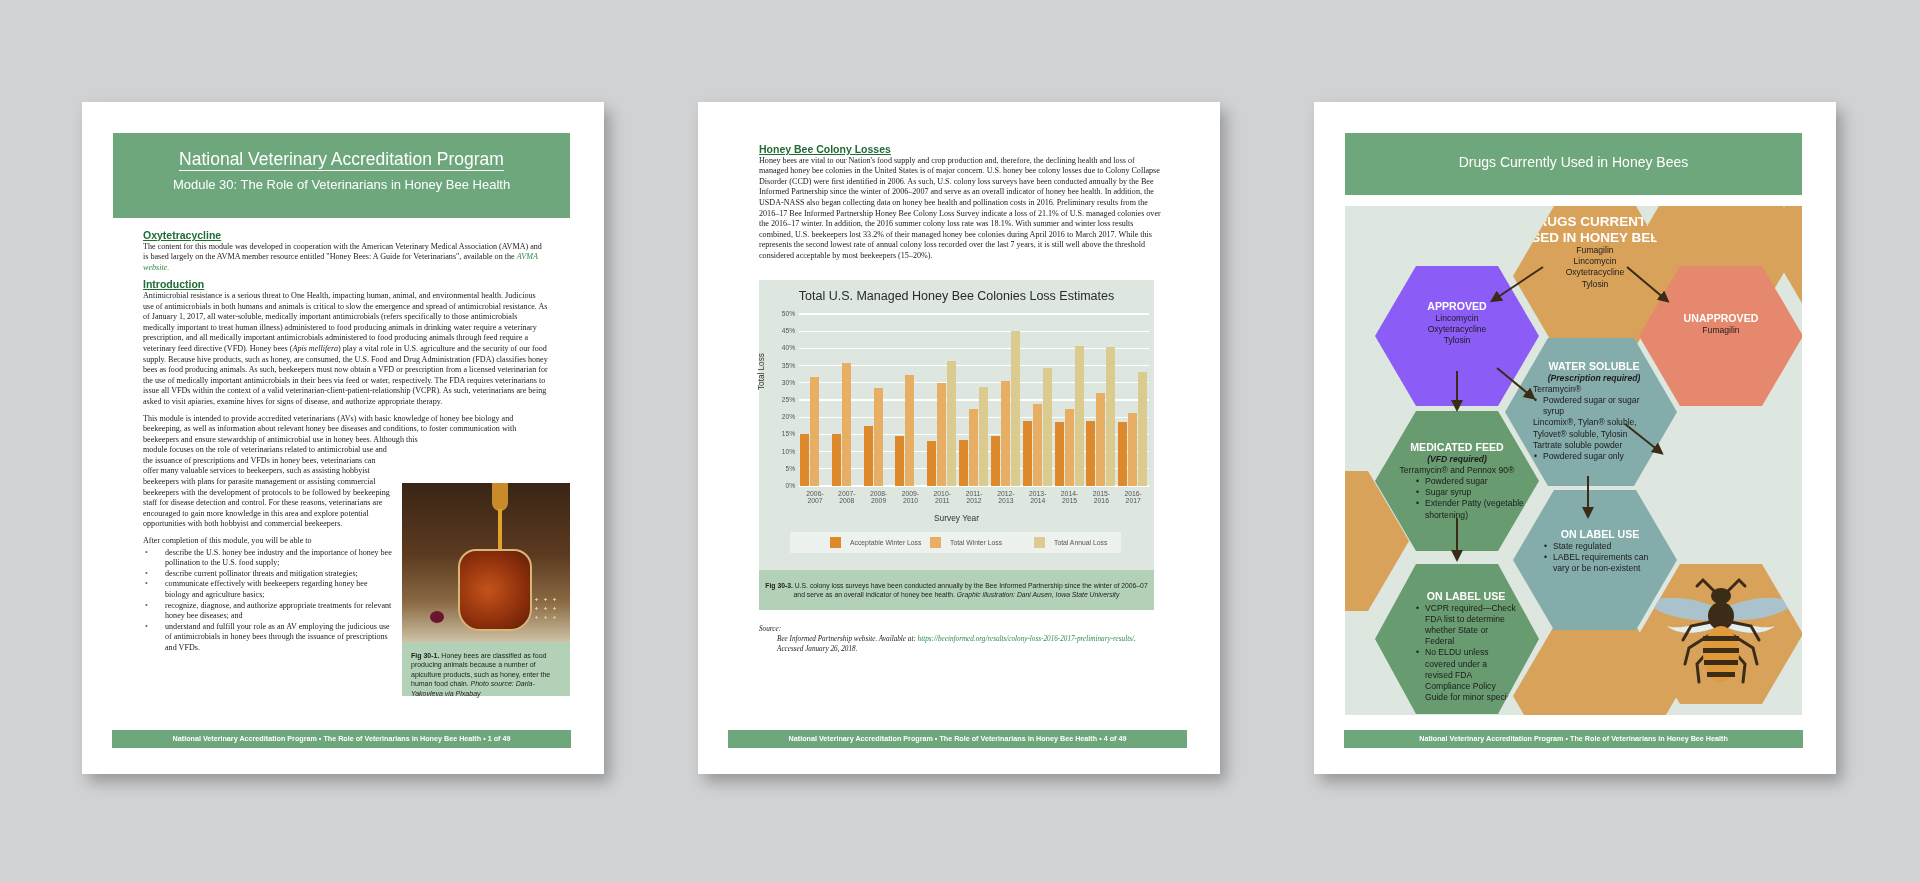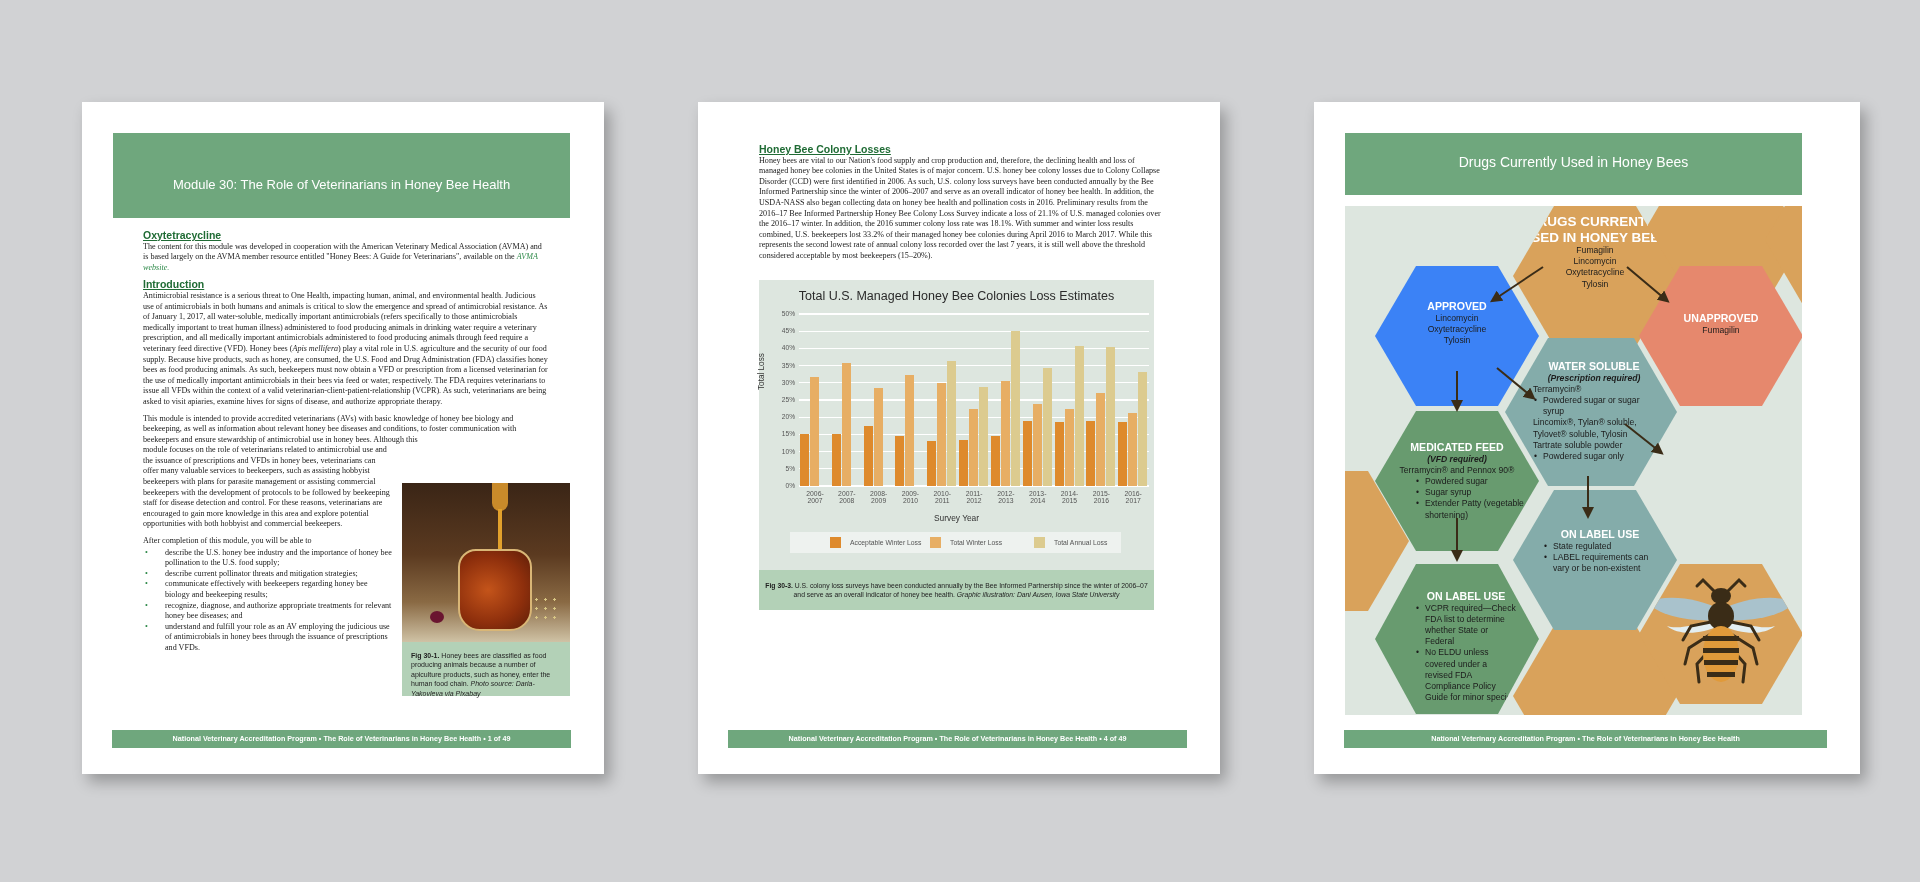--- a/index.html
+++ b/index.html
@@ -1,18 +1,18 @@
 <!DOCTYPE html>
 <html><head>
 <meta charset="utf-8">
 <style>
   html,body{margin:0;padding:0;}
   body{width:1920px;height:882px;background:#d1d2d4;position:relative;overflow:hidden;font-family:"Liberation Sans",sans-serif;}
   .page{position:absolute;top:102px;width:522px;height:672px;background:#fff;box-shadow:6px 8px 14px rgba(0,0,0,.28);}
-  #p1{left:82px;} #p2{left:698px;} #p3{left:1314px;padding-left:24px;}
+  #p1{left:82px;} #p2{left:698px;} #p3{left:1314px;}
   .green{background:#6fa77d;}
   .footer{position:absolute;left:30px;right:33px;top:628px;height:18px;background:#6fa77d;color:#fff;font-size:7.2px;font-weight:bold;text-align:center;line-height:18px;}
   .serif{font-family:"Liberation Serif",serif;color:#1a1a1a;font-size:8.1px;line-height:10.6px;}
   .hd{font-family:"Liberation Sans",sans-serif;font-weight:bold;color:#1f6b34;text-decoration:underline;font-size:10.5px;margin:0 0 1px 0;}
   a.lnk{color:#2f8a4a;font-style:italic;text-decoration:none;}
 
   
   .p1-banner{position:absolute;left:31px;top:31px;width:457px;height:85px;}
   .p1-title{position:absolute;left:0;right:0;top:16px;text-align:center;color:#fff;font-size:17.5px;}
   .p1-title span{border-bottom:1.2px solid #fff;padding-bottom:1px;}
@@ -48,49 +48,50 @@
   .lg{position:absolute;top:5px;display:flex;align-items:center;gap:9px;}
   .sw{width:11px;height:11px;display:inline-block;}
   .p2-cap{position:absolute;left:61px;top:468px;width:395px;height:40px;background:#b3d1b7;font-size:6.8px;line-height:9.2px;color:#222;text-align:center;padding-top:11px;box-sizing:border-box;}
   .source{position:absolute;left:61px;top:522px;width:400px;font-family:"Liberation Serif",serif;font-style:italic;font-size:7.2px;line-height:10px;color:#222;}
 
   
   .p3-banner{position:absolute;left:31px;top:31px;width:457px;height:62px;}
   .p3-title{position:absolute;left:0;right:0;top:21px;text-align:center;color:#fff;font-size:14px;}
   .info{position:absolute;left:31px;top:104px;width:457px;height:509px;background:#dde6df;overflow:hidden;}
   .hx{position:absolute;width:164px;height:140px;clip-path:polygon(25% 0,75% 0,100% 50%,75% 100%,25% 100%,0 50%);box-sizing:border-box;text-align:center;color:#1c1c1c;font-size:8.6px;line-height:11.2px;}
-  .hx.or{background:#d9a25b;} .hx.dg{background:#3b82f6;} .hx.mg{background:#689b6f;} .hx.tl{background:#84acaa;} .hx.sa{background:#e6886d;}
+  .hx.or{background:#d9a25b;} .hx.dg{background:#8b5cf6;} .hx.mg{background:#689b6f;} .hx.tl{background:#84acaa;} .hx.sa{background:#e6886d;}
   .hx h4{margin:0;color:#fff;font-size:10.6px;line-height:12.5px;font-weight:bold;}
   .hx .it{font-style:italic;font-weight:bold;}
   .hx ul{list-style:none;margin:0;padding:0;text-align:left;}
   .hx li{position:relative;padding-left:10px;}
   .hx li:before{content:"\2022";position:absolute;left:1px;}
   svg.arrows{position:absolute;left:0;top:0;}
 </style>
 </head>
 <body>
 
 <div class="page" id="p1">
   <div class="p1-banner green">
+    <div class="p1-title"><span>National Veterinary Accreditation Program</span></div>
     <div class="p1-sub">Module 30: The Role of Veterinarians in Honey Bee Health</div>
   </div>
 
   <div class="p1-body serif">
     <div class="hd">Oxytetracycline</div>
     <p><span>The content for this module was developed in cooperation with the American Veterinary Medical Association (AVMA) and is based largely on the AVMA member resource entitled "Honey Bees: A Guide for Veterinarians", available on the </span><a class="lnk">AVMA website.</a></p>
 
     <div class="hd">Introduction</div>
     <p><span>Antimicrobial resistance is a serious threat to One Health, impacting human, animal, and environmental health. Judicious use of antimicrobials in both humans and animals is critical to slow the emergence and spread of antimicrobial resistance. As of January 1, 2017, all water-soluble, medically important antimicrobials (refers specifically to those antimicrobials medically important to treat human illness) administered to food producing animals in drinking water require a veterinary prescription, and all medically important antimicrobials administered to food producing animals through feed require a veterinary feed directive (VFD). Honey bees (</span><i>Apis mellifera</i><span>) play a vital role in U.S. agriculture and the security of our food supply. Because hive products, such as honey, are consumed, the U.S. Food and Drug Administration (FDA) classifies honey bees as food producing animals. As such, beekeepers must now obtain a VFD or prescription from a licensed veterinarian for the use of medically important antimicrobials in their bees via feed or water, respectively. The FDA requires veterinarians to issue all VFDs within the context of a valid veterinarian-client-patient-relationship (VCPR). As such, veterinarians are being asked to visit apiaries, examine hives for signs of disease, and authorize appropriate therapy.</span></p>
     <p style="margin-bottom:0"><span>This module is intended to provide accredited veterinarians (AVs) with basic knowledge of honey bee biology and beekeeping, as well as information about relevant honey bee diseases and conditions, to foster communication with beekeepers and ensure stewardship of antimicrobial use in honey bees. Although this</span></p>
     <p class="wrap-narrow">module focuses on the role of veterinarians related to antimicrobial use and the issuance of prescriptions and VFDs in honey bees, veterinarians can offer many valuable services to beekeepers, such as assisting hobbyist beekeepers with plans for parasite management or assisting commercial beekeepers with the development of protocols to be followed by beekeeping staff for disease detection and control. For these reasons, veterinarians are encouraged to gain more knowledge in this area and explore potential opportunities with both hobbyist and commercial beekeepers.</p>
     <p class="wrap-narrow" style="margin-bottom:1px">After completion of this module, you will be able to</p>
     <ul class="bl wrap-narrow">
       <li>describe the U.S. honey bee industry and the importance of honey bee pollination to the U.S. food supply;</li>
       <li>describe current pollinator threats and mitigation strategies;</li>
-      <li>communicate effectively with beekeepers regarding honey bee biology and beekeeping results;</li>
+      <li>communicate effectively with beekeepers regarding honey bee biology and agriculture basics;</li>
       <li>recognize, diagnose, and authorize appropriate treatments for relevant honey bee diseases; and</li>
       <li>understand and fulfill your role as an AV employing the judicious use of antimicrobials in honey bees through the issuance of prescriptions and VFDs.</li>
     </ul>
   </div>
 
   <div class="p1-img">
     <div class="dipper"></div>
     <div class="drip"></div>
     <div class="jar"></div>
     <div class="flower"></div>
@@ -207,20 +208,24 @@
           <span>Total Winter Loss</span>
         </div>
       <div class="lg" style="left:244px">
           <span class="sw" style="background:#dccb8f"></span>
           <span>Total Annual Loss</span>
         </div>
     </div>
   </div>
   <div class="p2-cap"><b>Fig 30-3.</b><span> U.S. colony loss surveys have been conducted annually by the Bee Informed Partnership since the winter of 2006–07 and serve as an overall indicator of honey bee health. </span><i>Graphic illustration: Dani Ausen, Iowa State University</i></div>
 
+  <div class="source">
+    <div>Source:</div>
+    <div style="padding-left:18px"><span>Bee Informed Partnership website. Available at: </span><a class="lnk">https://beeinformed.org/results/colony-loss-2016-2017-preliminary-results/</a><span>. Accessed January 26, 2018.</span></div>
+  </div>
 
   <div class="footer">National Veterinary Accreditation Program  •  The Role of Veterinarians in Honey Bee Health  •  4 of 49</div>
 </div>
 
 <div class="page" id="p3">
   <div class="p3-banner green">
     <div class="p3-title">Drugs Currently Used in Honey Bees</div>
   </div>
 
   <div class="info">

